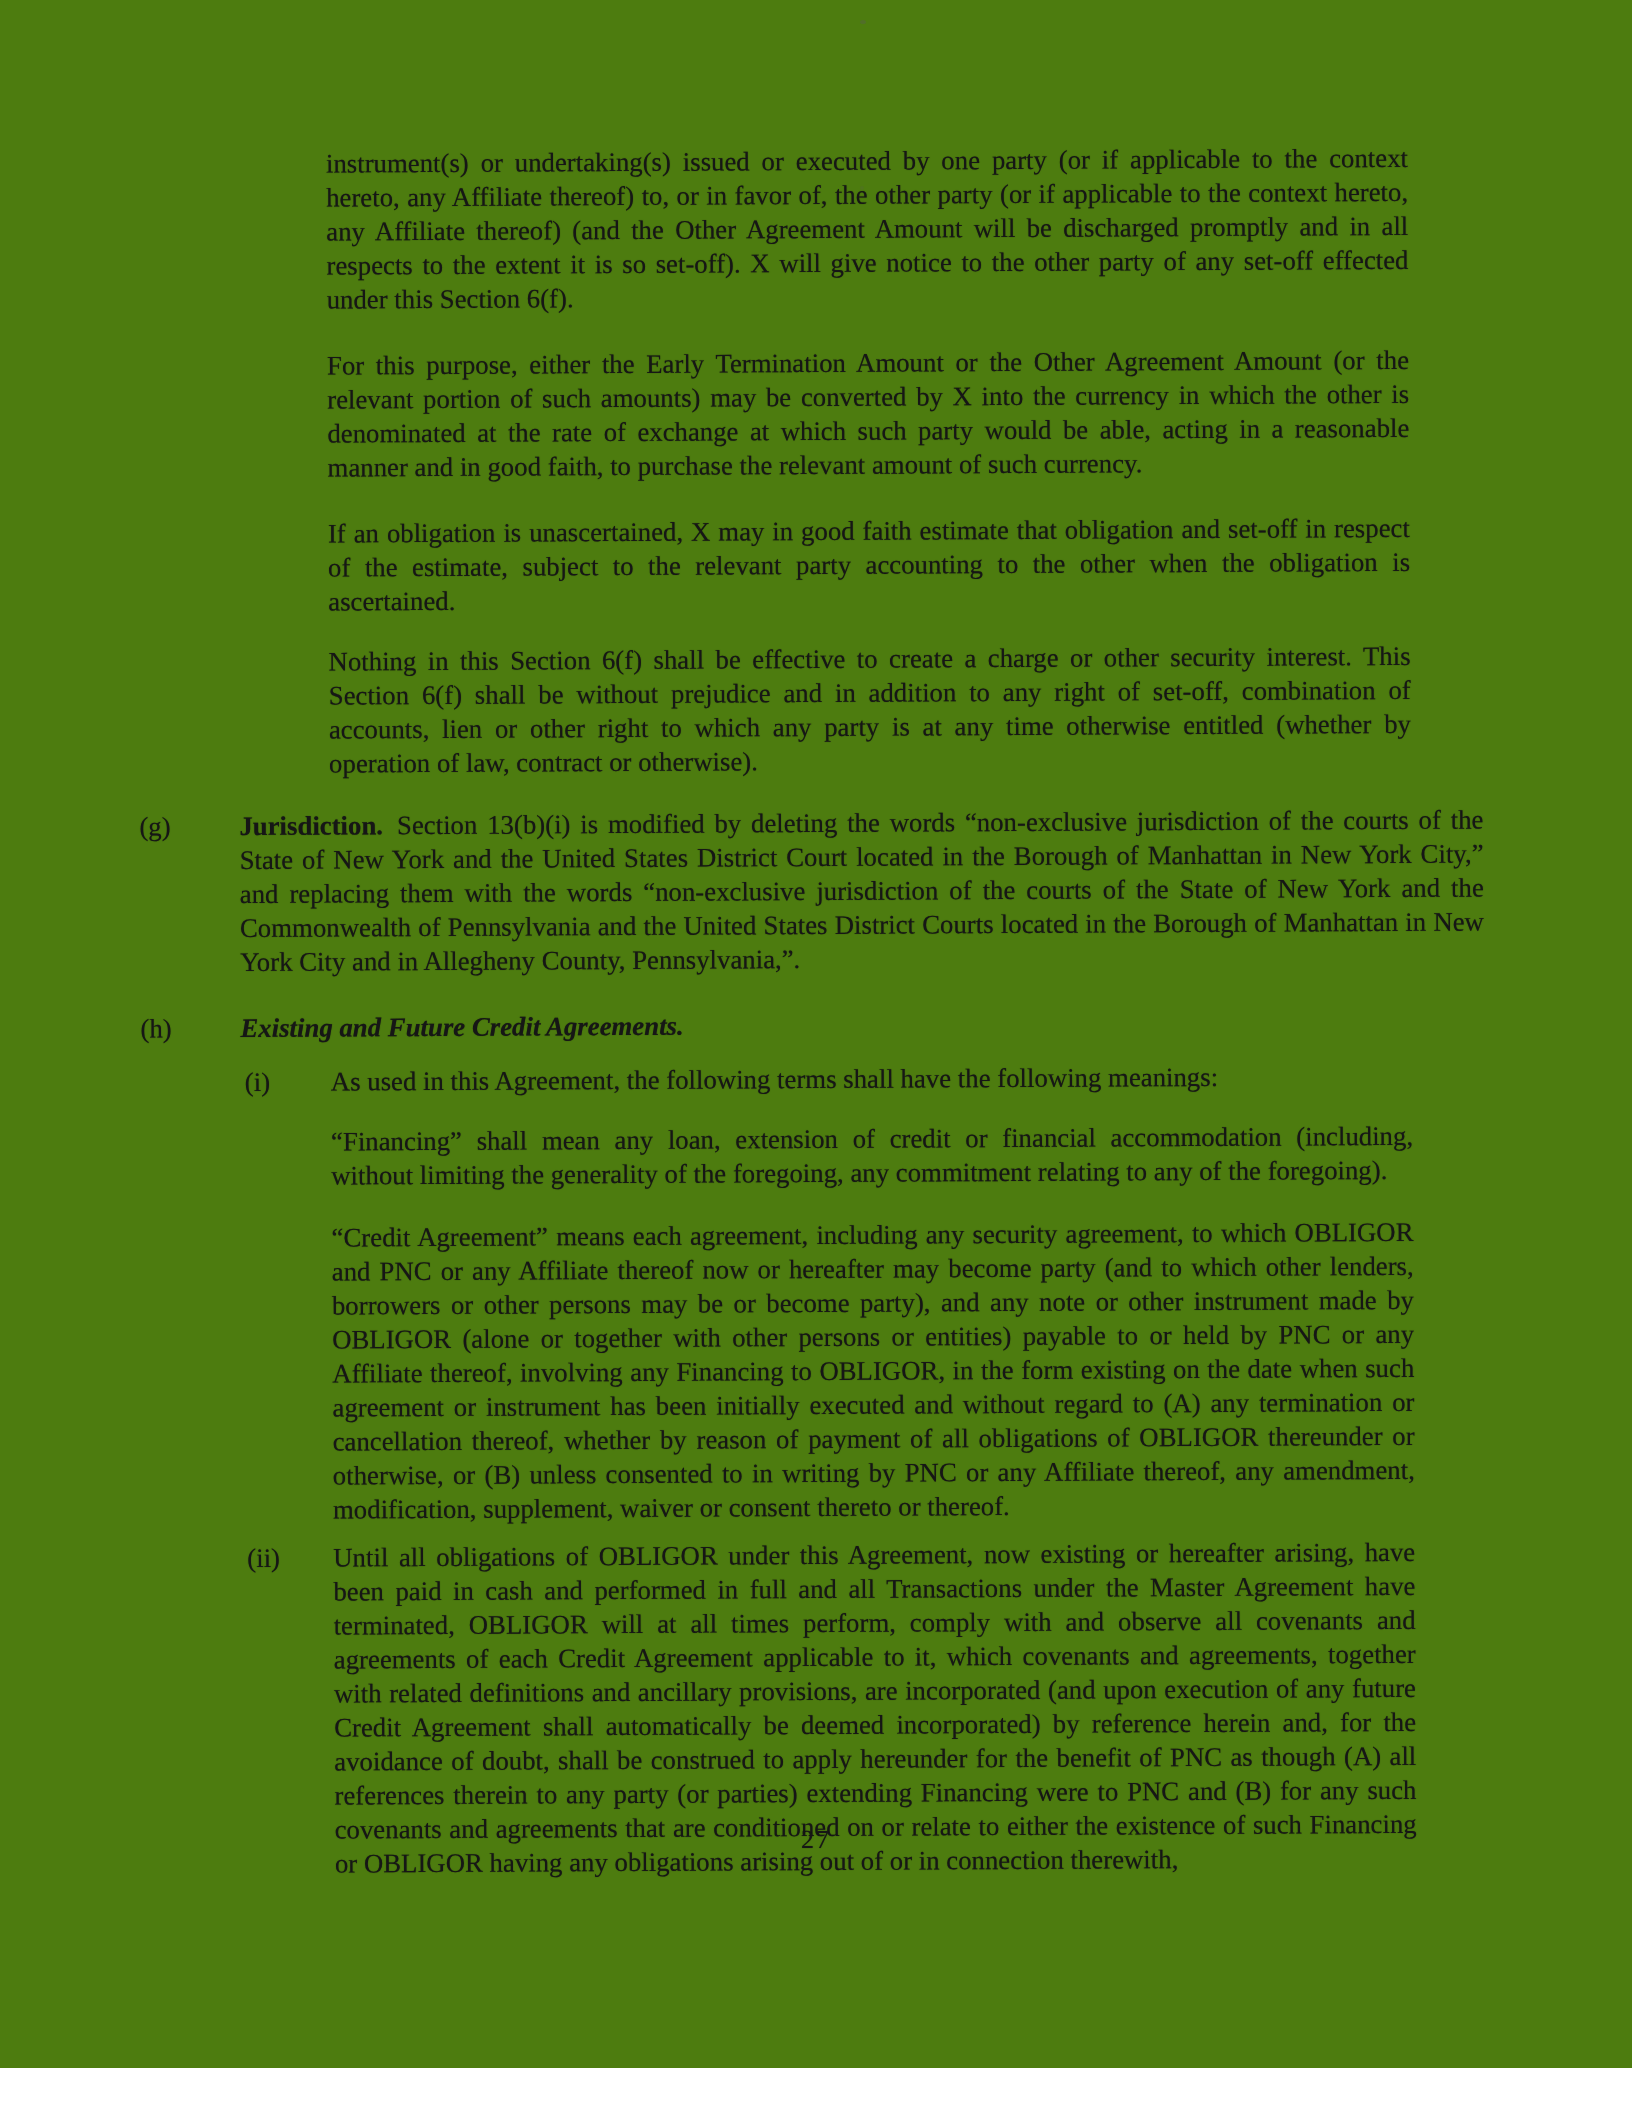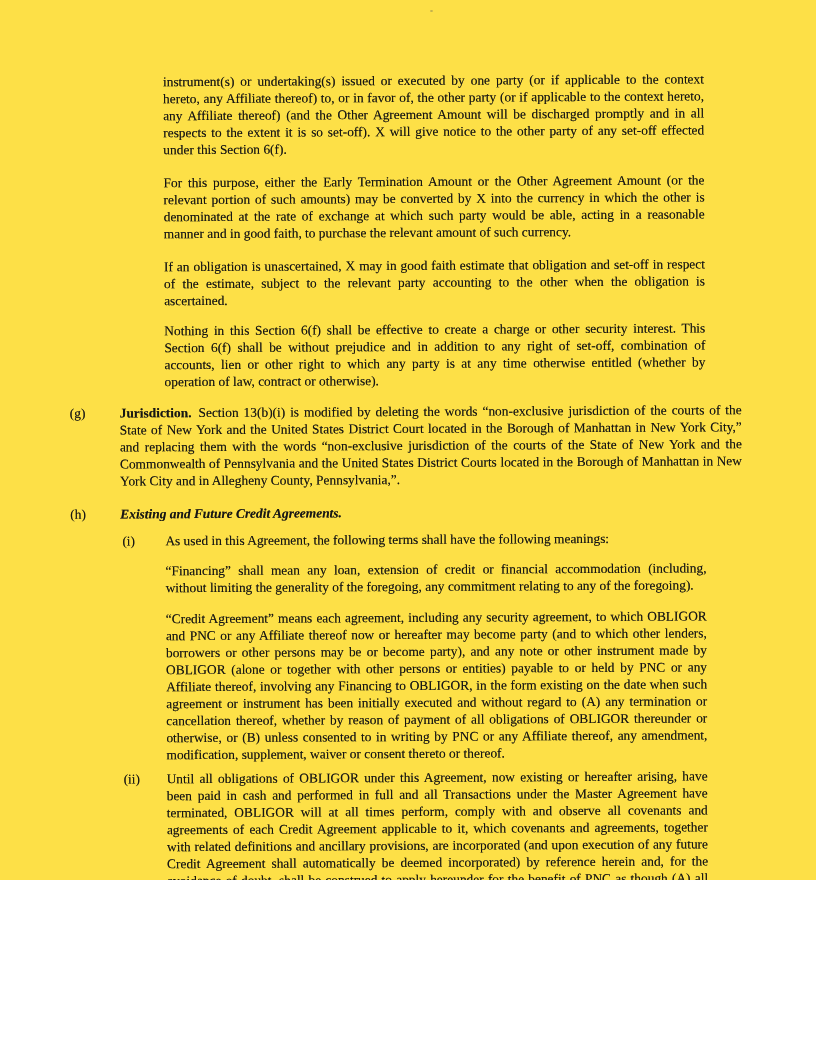--- a/index.html
+++ b/index.html
@@ -3,22 +3,22 @@
 <meta charset="utf-8">
 <style>
   html, body {
     margin: 0;
     padding: 0;
     background: #ffffff;
   }
   .page {
     position: relative;
     width: 816px;
-    height: 880px;
-    background: #fde047;
+    height: 1034px;
+    background: #4d7c0f;
     overflow: hidden;
     font-family: "Liberation Serif", serif;
     color: #161616;
   }
   .content {
     position: absolute;
     top: 0;
     left: 0;
     width: 816px;
     transform: rotate(-0.3deg);

